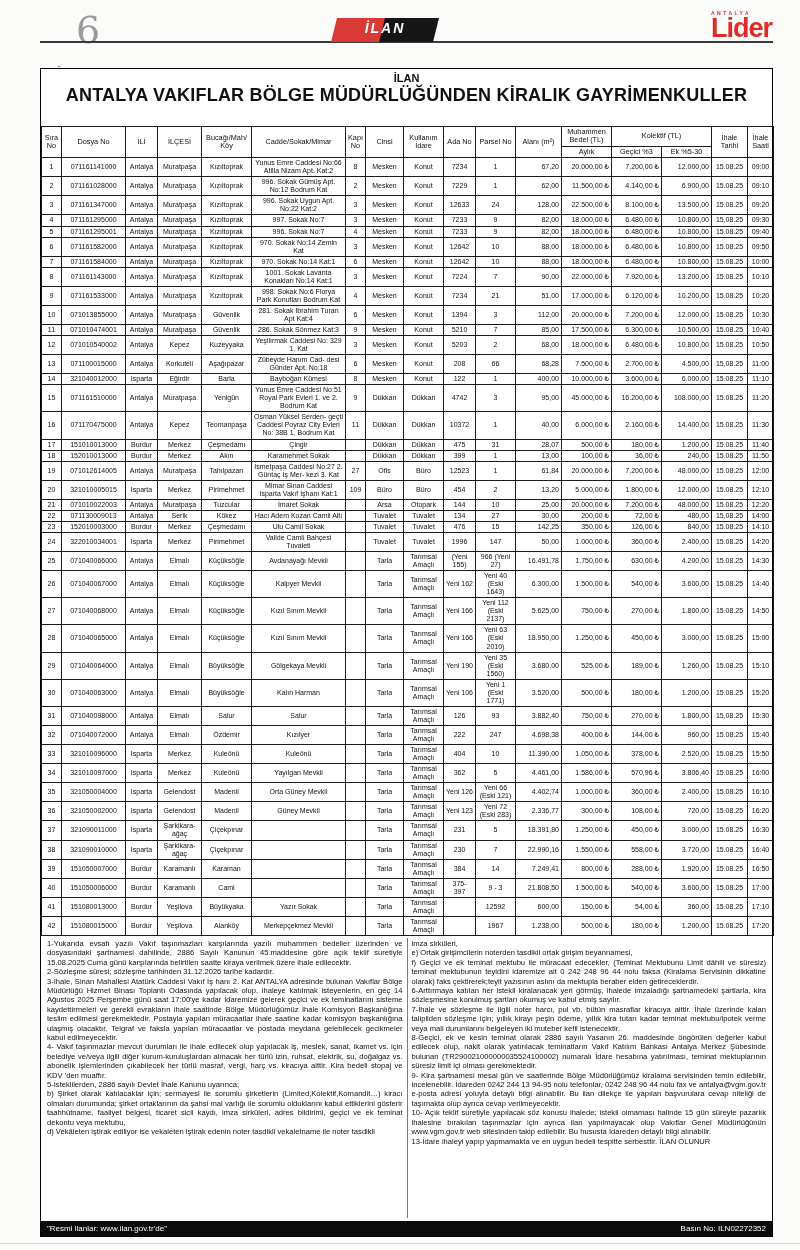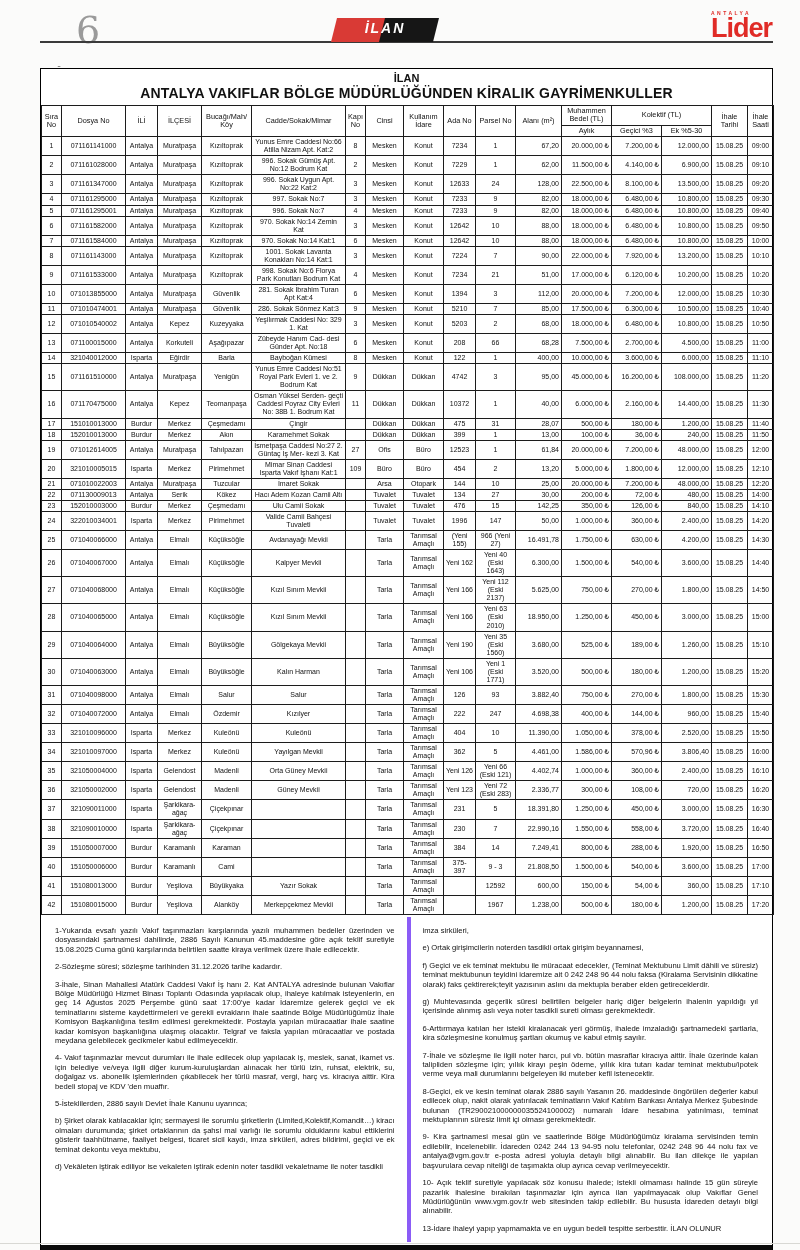--- a/index.html
+++ b/index.html
@@ -32,38 +32,38 @@
   .lider{position:absolute;right:28px;top:10px;text-align:left;}
   .lider .city{font-size:5px;font-weight:bold;color:#e02b26;letter-spacing:2.5px;margin-right:3px;}
   .lider .word{font-size:27px;font-weight:bold;color:#e02b26;line-height:.95;letter-spacing:-1px;}
   
   .frame{
     position:absolute;left:40px;top:68px;width:733px;min-height:1169px;
     border:1.5px solid #000;background:#fff;box-sizing:border-box;
     display:flex;flex-direction:column;
   }
   .n-title1{text-align:center;font-size:11px;font-weight:bold;margin-top:3px;}
-  .n-title2{text-align:center;font-size:14px;font-weight:bold;margin:1px 0 4px 0;letter-spacing:.2px;}
+  .n-title2{text-align:center;font-size:18px;font-weight:bold;margin:1px 0 4px 0;letter-spacing:.2px;}
   
-  table{width:100%;border-collapse:collapse;table-layout:fixed;}
+  table{width:100%;border-collapse:collapse;table-layout:fixed;margin-top:16px;}
   th,td{border:1px solid #1c1c1c;overflow:hidden;}
   th{
     font-size:7.3px;font-weight:normal;text-align:center;vertical-align:middle;
     padding:1px;line-height:1.15;overflow-wrap:break-word;
   }
   td{
     font-size:7px;text-align:center;vertical-align:middle;
     padding:1px 2px;line-height:1.15;overflow-wrap:break-word;
   }
   td.c11,td.c12,td.c13,td.c14{text-align:right;}
   
   .conds{flex:1;display:flex;align-items:stretch;padding:2px 2px 3px 2px;}
   .cond-col{width:50%;box-sizing:border-box;padding:1px 4px;font-size:7.6px;line-height:1.24;text-align:justify;}
-  .cond-col.right{border-left:4px solid #8b5cf6;}
-  .cond-p{margin:8px;}
+  .cond-col.right{border-left:1px solid #8b5cf6;}
+  .cond-p{margin:0;}
   
   .footbar{
     height:15px;background:#0b0b0b;color:#fff;display:flex;
     justify-content:space-between;align-items:center;padding:0 6px;font-size:8px;
   }
   .bottom-scan-line{position:absolute;left:0;top:1243px;width:800px;height:1px;background:#d8d8d4;}
 </style>
 </head>
 <body>
 
@@ -941,21 +941,20 @@
         <div class="cond-p">3-İhale, Sinan Mahallesi Atatürk Caddesi Vakıf İş hanı 2. Kat ANTALYA adresinde bulunan Vakıflar Bölge Müdürlüğü Hizmet Binası Toplantı Odasında yapılacak olup, ihaleye katılmak isteyenlerin, en geç 14 Ağustos 2025 Perşembe günü saat 17:00'ye kadar İdaremize gelerek geçici ve ek teminatlarını sisteme kaydettirmeleri ve gerekli evrakların ihale saatinde Bölge Müdürlüğümüz İhale Komisyon Başkanlığına teslim edilmesi gerekmektedir. Postayla yapılan müracaatlar ihale saatine kadar komisyon başkanlığına ulaşmış olacaktır. Telgraf ve faksla yapılan müracaatlar ve postada meydana gelebilecek gecikmeler kabul edilmeyecektir.</div>
         <div class="cond-p">4- Vakıf taşınmazlar mevcut durumları ile ihale edilecek olup yapılacak iş, meslek, sanat, ikamet vs. için belediye ve/veya ilgili diğer kurum-kuruluşlardan alınacak her türlü izin, ruhsat, elektrik, su, doğalgaz vs. abonelik işlemlerinden çıkabilecek her türlü masraf, vergi, harç vs. kiracıya aittir. Kira bedeli stopaj ve KDV 'den muaffır.</div>
         <div class="cond-p">5-İsteklilerden, 2886 sayılı Devlet İhale Kanunu uyarınca;</div>
         <div class="cond-p">b) Şirket olarak katılacaklar için; sermayesi ile sorumlu şirketlerin (Limited,Kolektif,Komandit…) kiracı olmaları durumunda; şirket ortaklarının da şahsi mal varlığı ile sorumlu olduklarını kabul ettiklerini gösterir taahhütname, faaliyet belgesi, ticaret sicil kaydı, imza sirküleri, adres bildirimi, geçici ve ek teminat dekontu veya mektubu,</div>
         <div class="cond-p">d) Vekâleten iştirak ediliyor ise vekaleten iştirak edenin noter tasdikli vekaletname ile noter tasdikli</div>
       </div>
     <div class="cond-col right">
         <div class="cond-p">imza sirküleri,</div>
         <div class="cond-p">e) Ortak girişimcilerin noterden tasdikli ortak girişim beyannamesi,</div>
         <div class="cond-p">f) Geçici ve ek teminat mektubu ile müracaat edecekler, (Teminat Mektubunu Limit dâhili ve süresiz) teminat mektubunun teyidini idaremize ait 0 242 248 96 44 nolu faksa (Kiralama Servisinin dikkatine olarak) faks çektirerek;teyit yazısının aslını da mektupla beraber elden getireceklerdir.</div>
-        <div class="cond-p">g) Muhtevasında geçerlik süresi belirtilen belgeler hariç diğer belgelerin ihalenin yapıldığı yıl içerisinde alınmış aslı veya noter tasdikli sureti olması gerekmektedir.</div>
         <div class="cond-p">6-Arttırmaya katılan her istekli kiralanacak yeri görmüş, ihalede imzaladığı şartnamedeki şartlarla, kira sözleşmesine konulmuş şartları okumuş ve kabul etmiş sayılır.</div>
         <div class="cond-p">7-İhale ve sözleşme ile ilgili noter harcı, pul vb. bütün masraflar kiracıya aittir. İhale üzerinde kalan talipliden sözleşme için; yıllık kirayı peşin ödeme, yıllık kira tutarı kadar teminat mektubu/ipotek verme veya mali durumlarını belgeleyen iki muteber kefil istenecektir.</div>
         <div class="cond-p">8-Geçici, ek ve kesin teminat olarak 2886 sayılı Yasanın 26. maddesinde öngörülen değerler kabul edilecek olup, nakit olarak yatırılacak teminatların Vakıf Katılım Bankası Antalya Merkez Şubesinde bulunan (TR290021000000035524100002) numaralı İdare hesabına yatırılması, teminat mektuplarının süresiz limit içi olması gerekmektedir.</div>
         <div class="cond-p">9- Kira şartnamesi mesai gün ve saatlerinde Bölge Müdürlüğümüz kiralama servisinden temin edilebilir, incelenebilir. İdareden 0242 244 13 94-95 nolu telefonlar, 0242 248 96 44 nolu fax ve antalya@vgm.gov.tr e-posta adresi yoluyla detaylı bilgi alınabilir. Bu ilan dilekçe ile yapılan başvurulara cevap niteliği de taşımakta olup ayrıca cevap verilmeyecektir.</div>
         <div class="cond-p">10- Açık teklif suretiyle yapılacak söz konusu ihalede; istekli olmaması halinde 15 gün süreyle pazarlık ihalesine bırakılan taşınmazlar için ayrıca ilan yapılmayacak olup Vakıflar Genel Müdürlüğünün www.vgm.gov.tr web sitesinden takip edilebilir. Bu hususta İdareden detaylı bilgi alınabilir.</div>
         <div class="cond-p">13-İdare ihaleyi yapıp yapmamakta ve en uygun bedeli tespitte serbesttir. İLAN OLUNUR</div>
       </div>
   </div>
 
   <div class="footbar">

